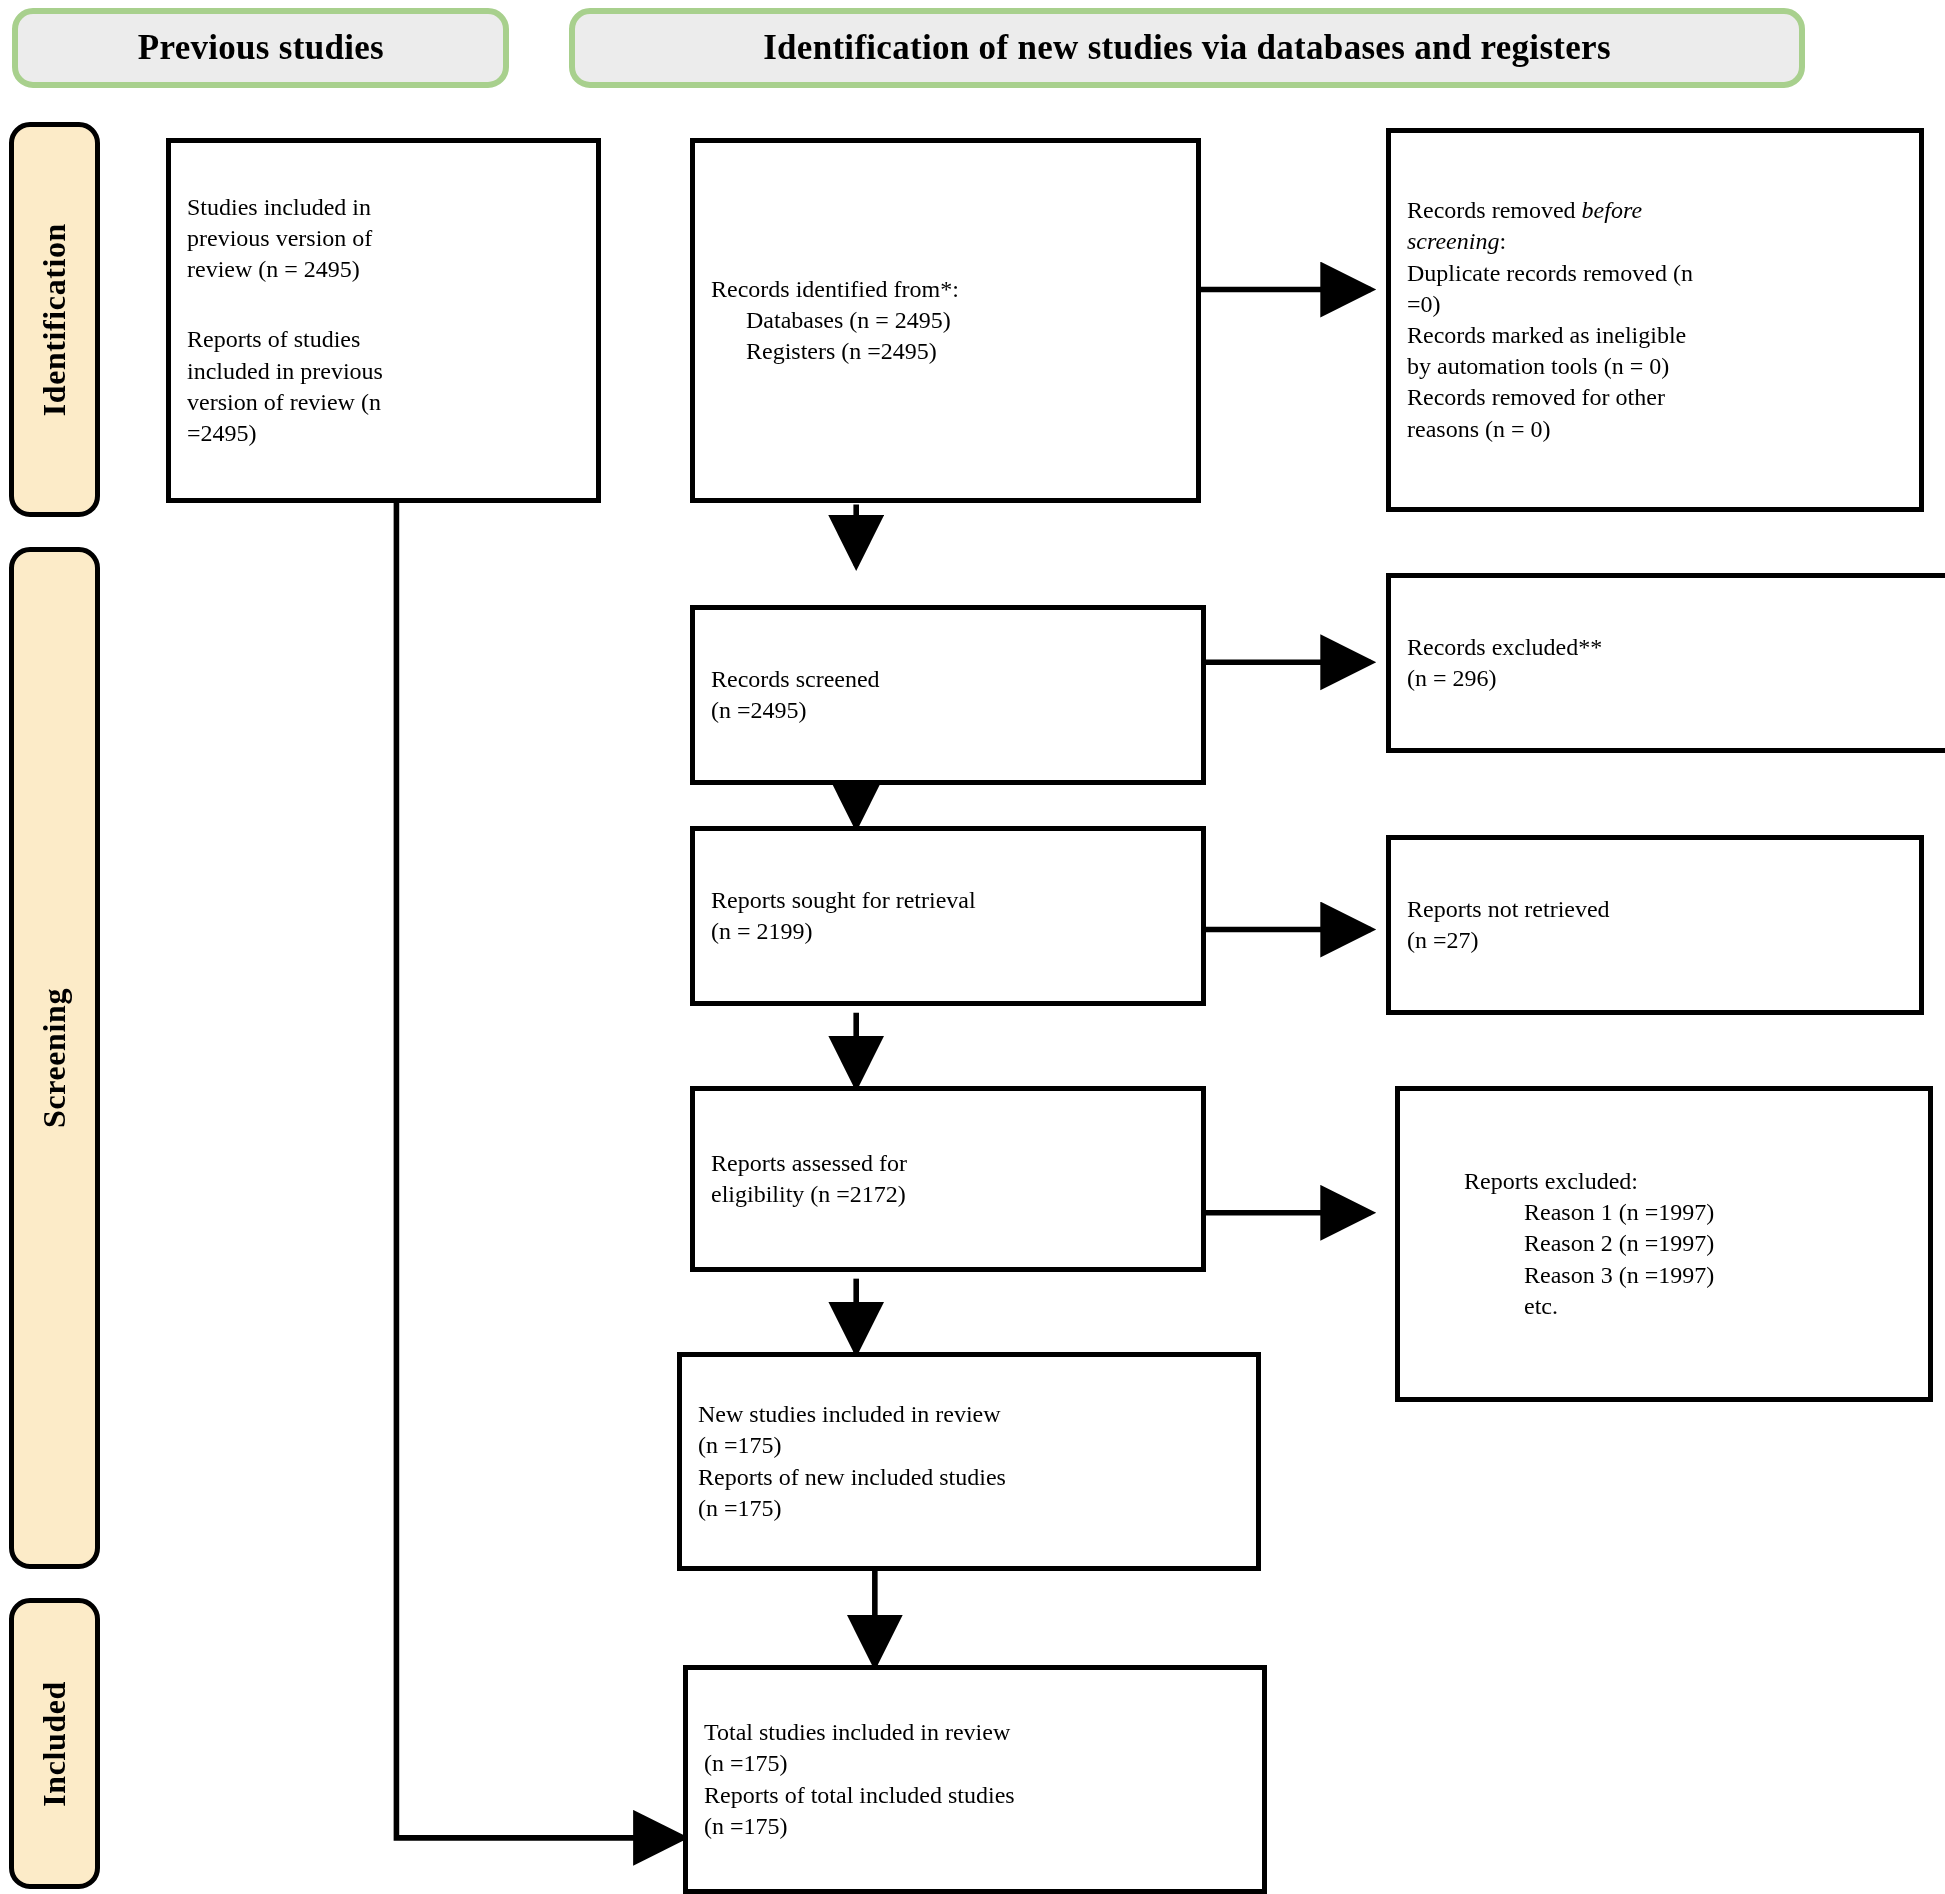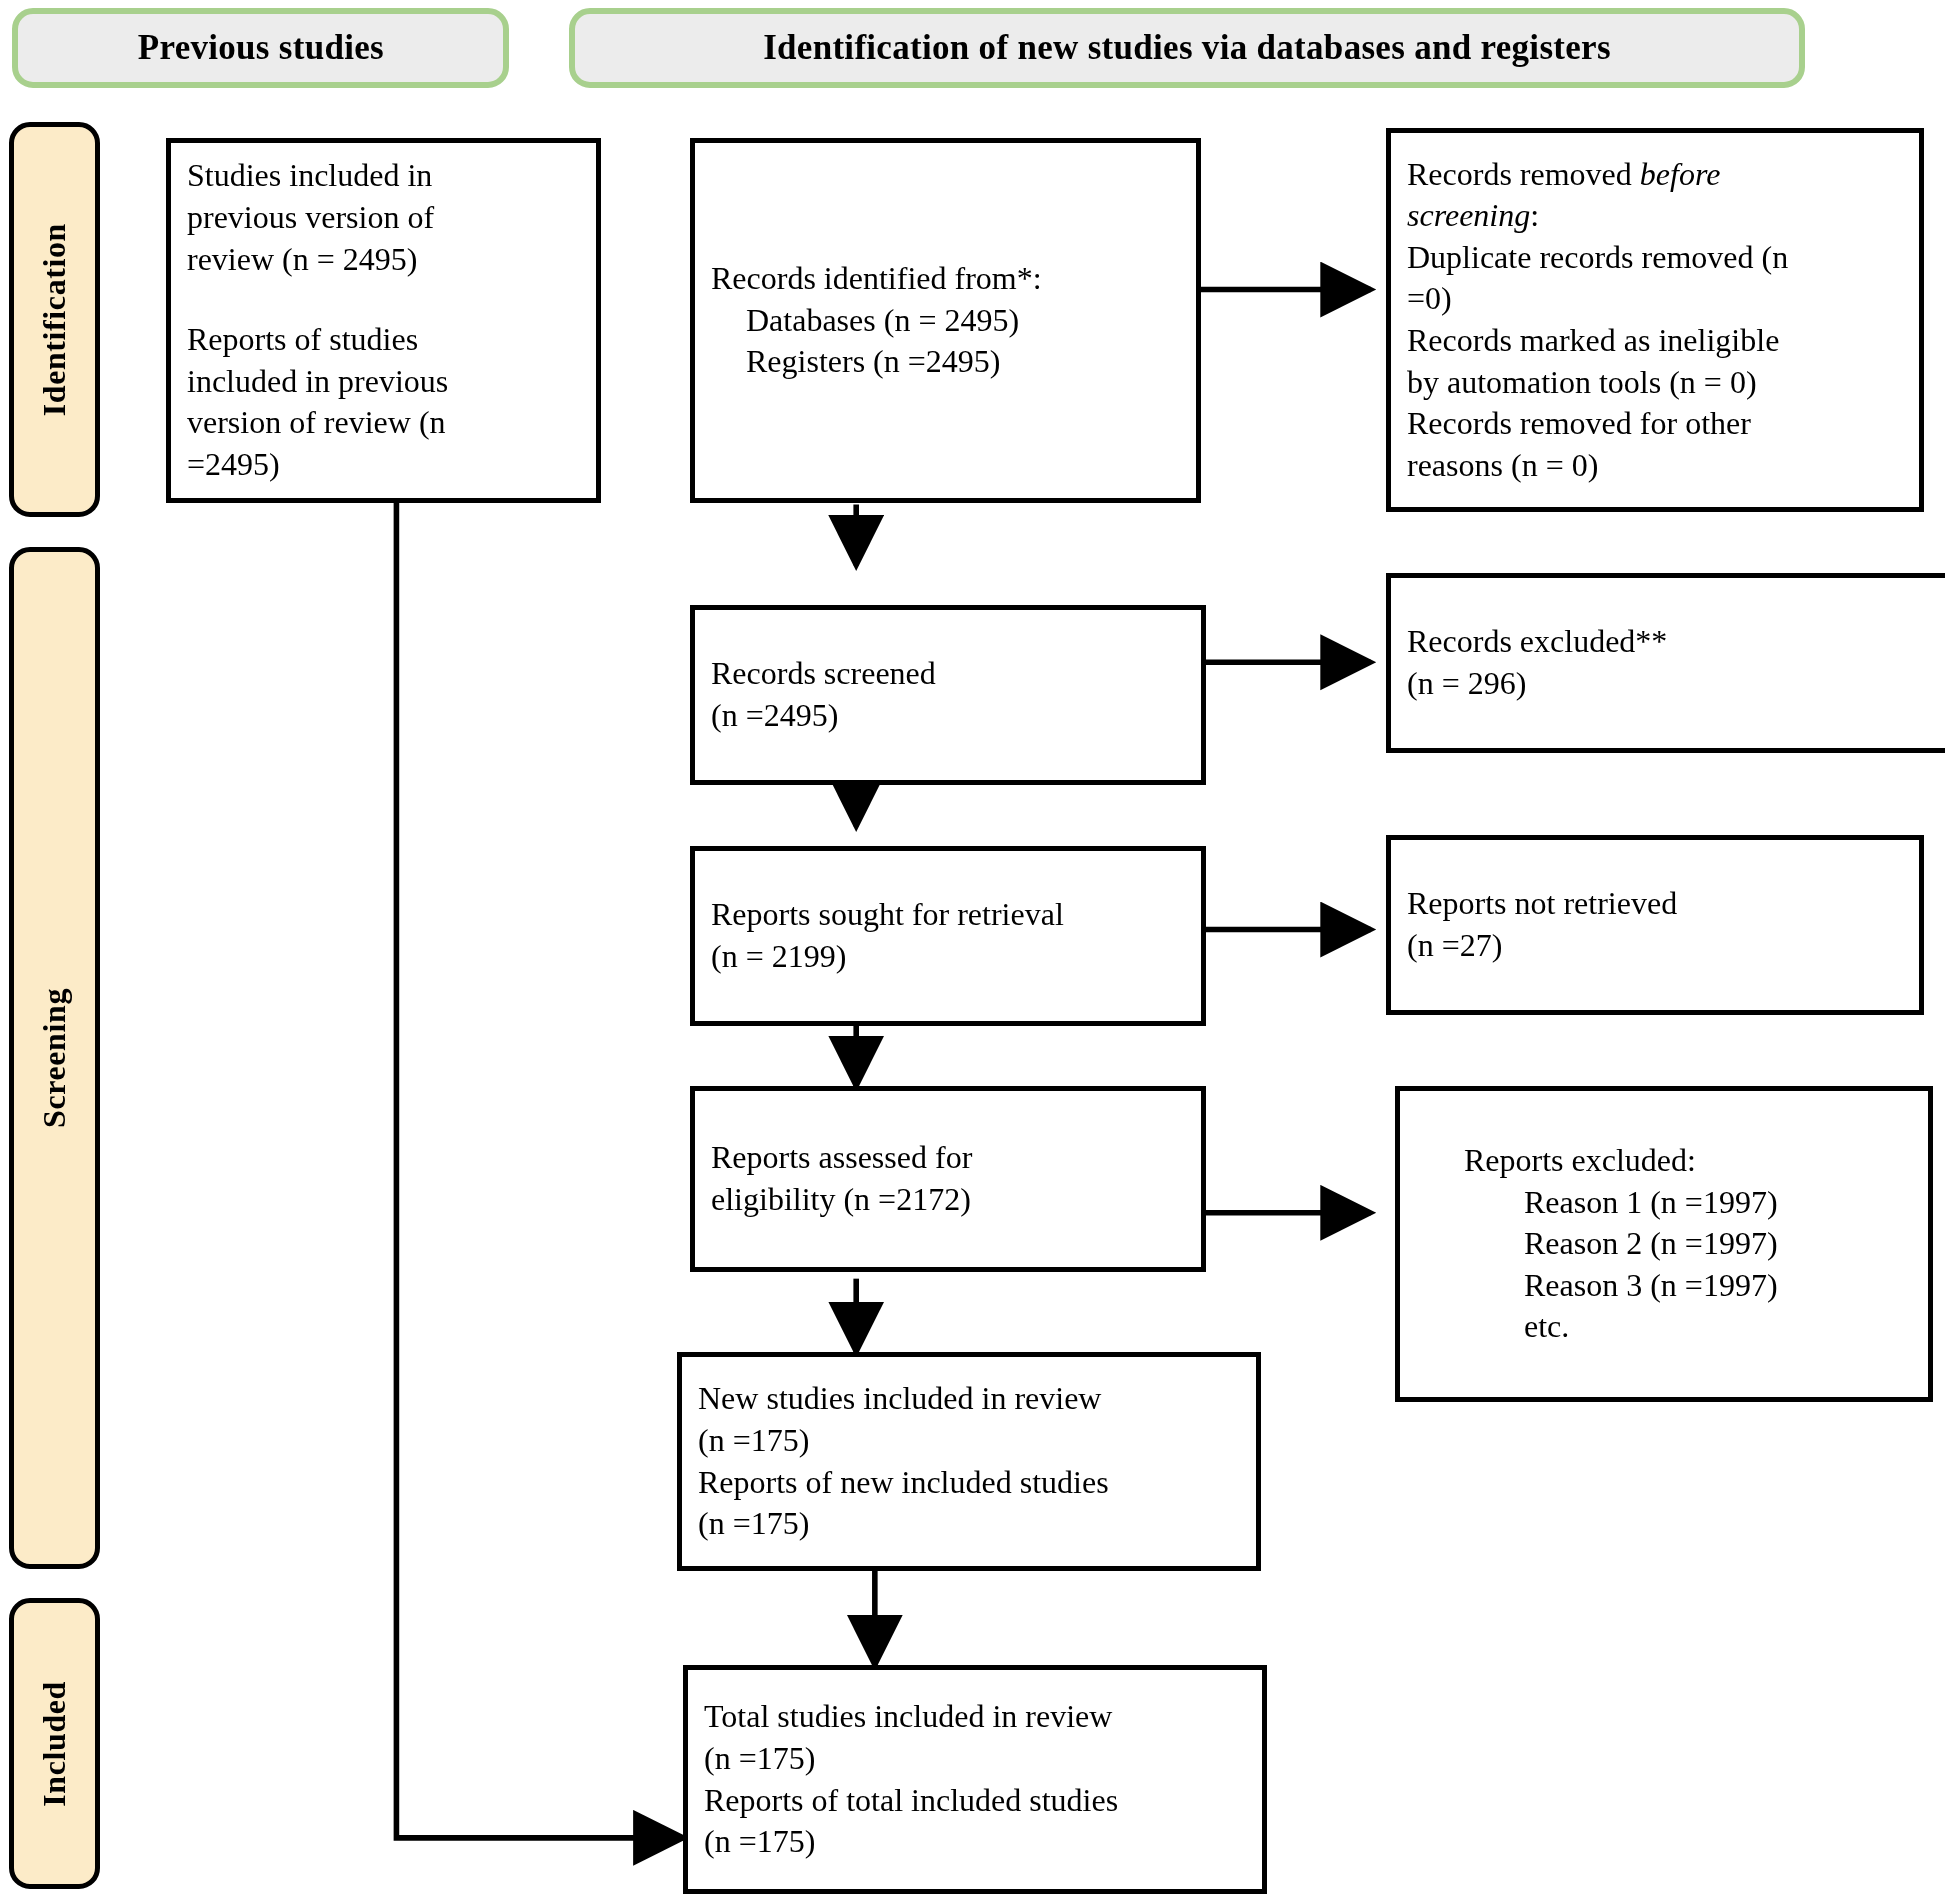--- a/index.html
+++ b/index.html
@@ -66,21 +66,21 @@
     border: 5.6px solid #000000;
     box-sizing: border-box;
     display: flex;
     flex-direction: column;
     justify-content: center;
   }
   .fbox .lines {
     padding: 0 16px;
   }
   .fline {
-    font-size: 32px;
+    font-size: 24px;
     line-height: 1.30;
     white-space: pre-wrap;
   }
   .fline.indent { padding-left: 35px; }
   .fline.indent2 { padding-left: 60px; }
   .fline.gap { height: 39px; }
   .fline em { font-style: italic; }
 
   
   #connectors {
@@ -187,21 +187,21 @@
     </div>
   </div>
 
   <div class="fbox" style="left:1386px; top:573px; width:602px; height:180px;">
     <div class="lines">
       <div class="fline">Records excluded**</div>
       <div class="fline">(n = 296)</div>
     </div>
   </div>
 
-  <div class="fbox" style="left:690px; top:826px; width:516px; height:180px;margin-top:20px;">
+  <div class="fbox" style="left:690px; top:826px; width:516px; height:180px;">
     <div class="lines">
       <div class="fline">Reports sought for retrieval</div>
       <div class="fline">(n = 2199)</div>
     </div>
   </div>
 
   <div class="fbox" style="left:1386px; top:835px; width:538px; height:180px;">
     <div class="lines">
       <div class="fline">Reports not retrieved</div>
       <div class="fline">(n =27)</div>

